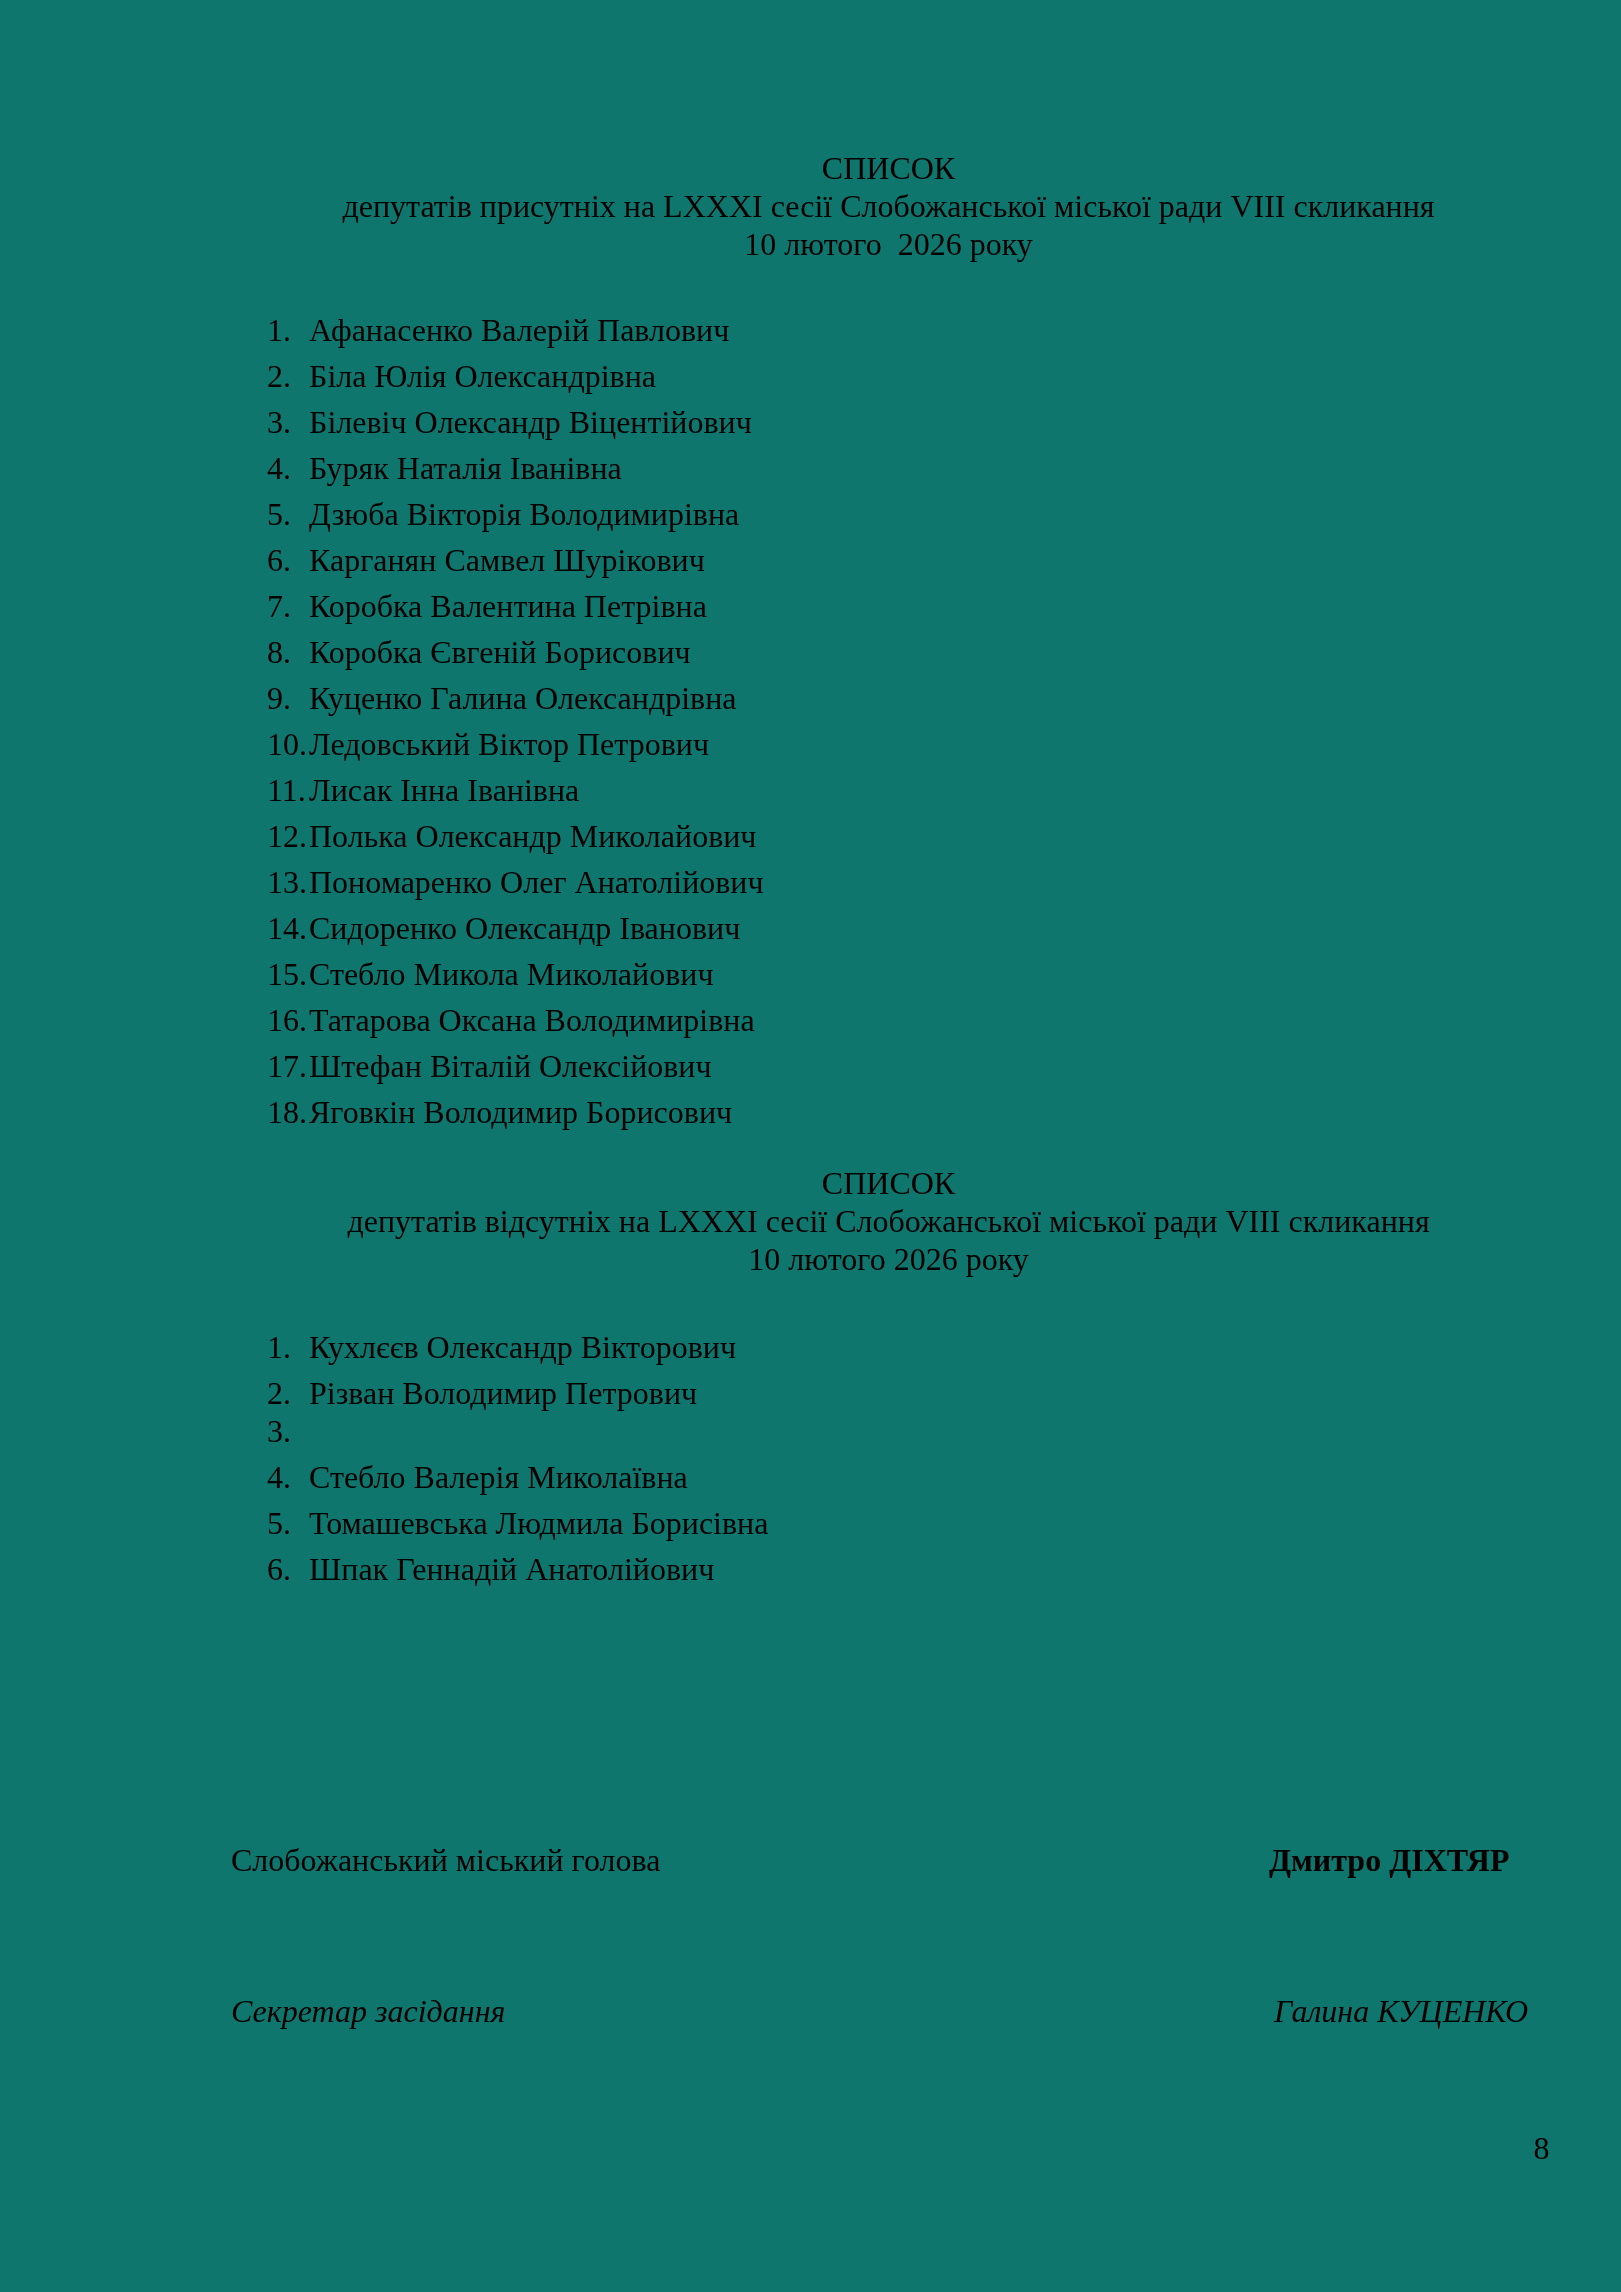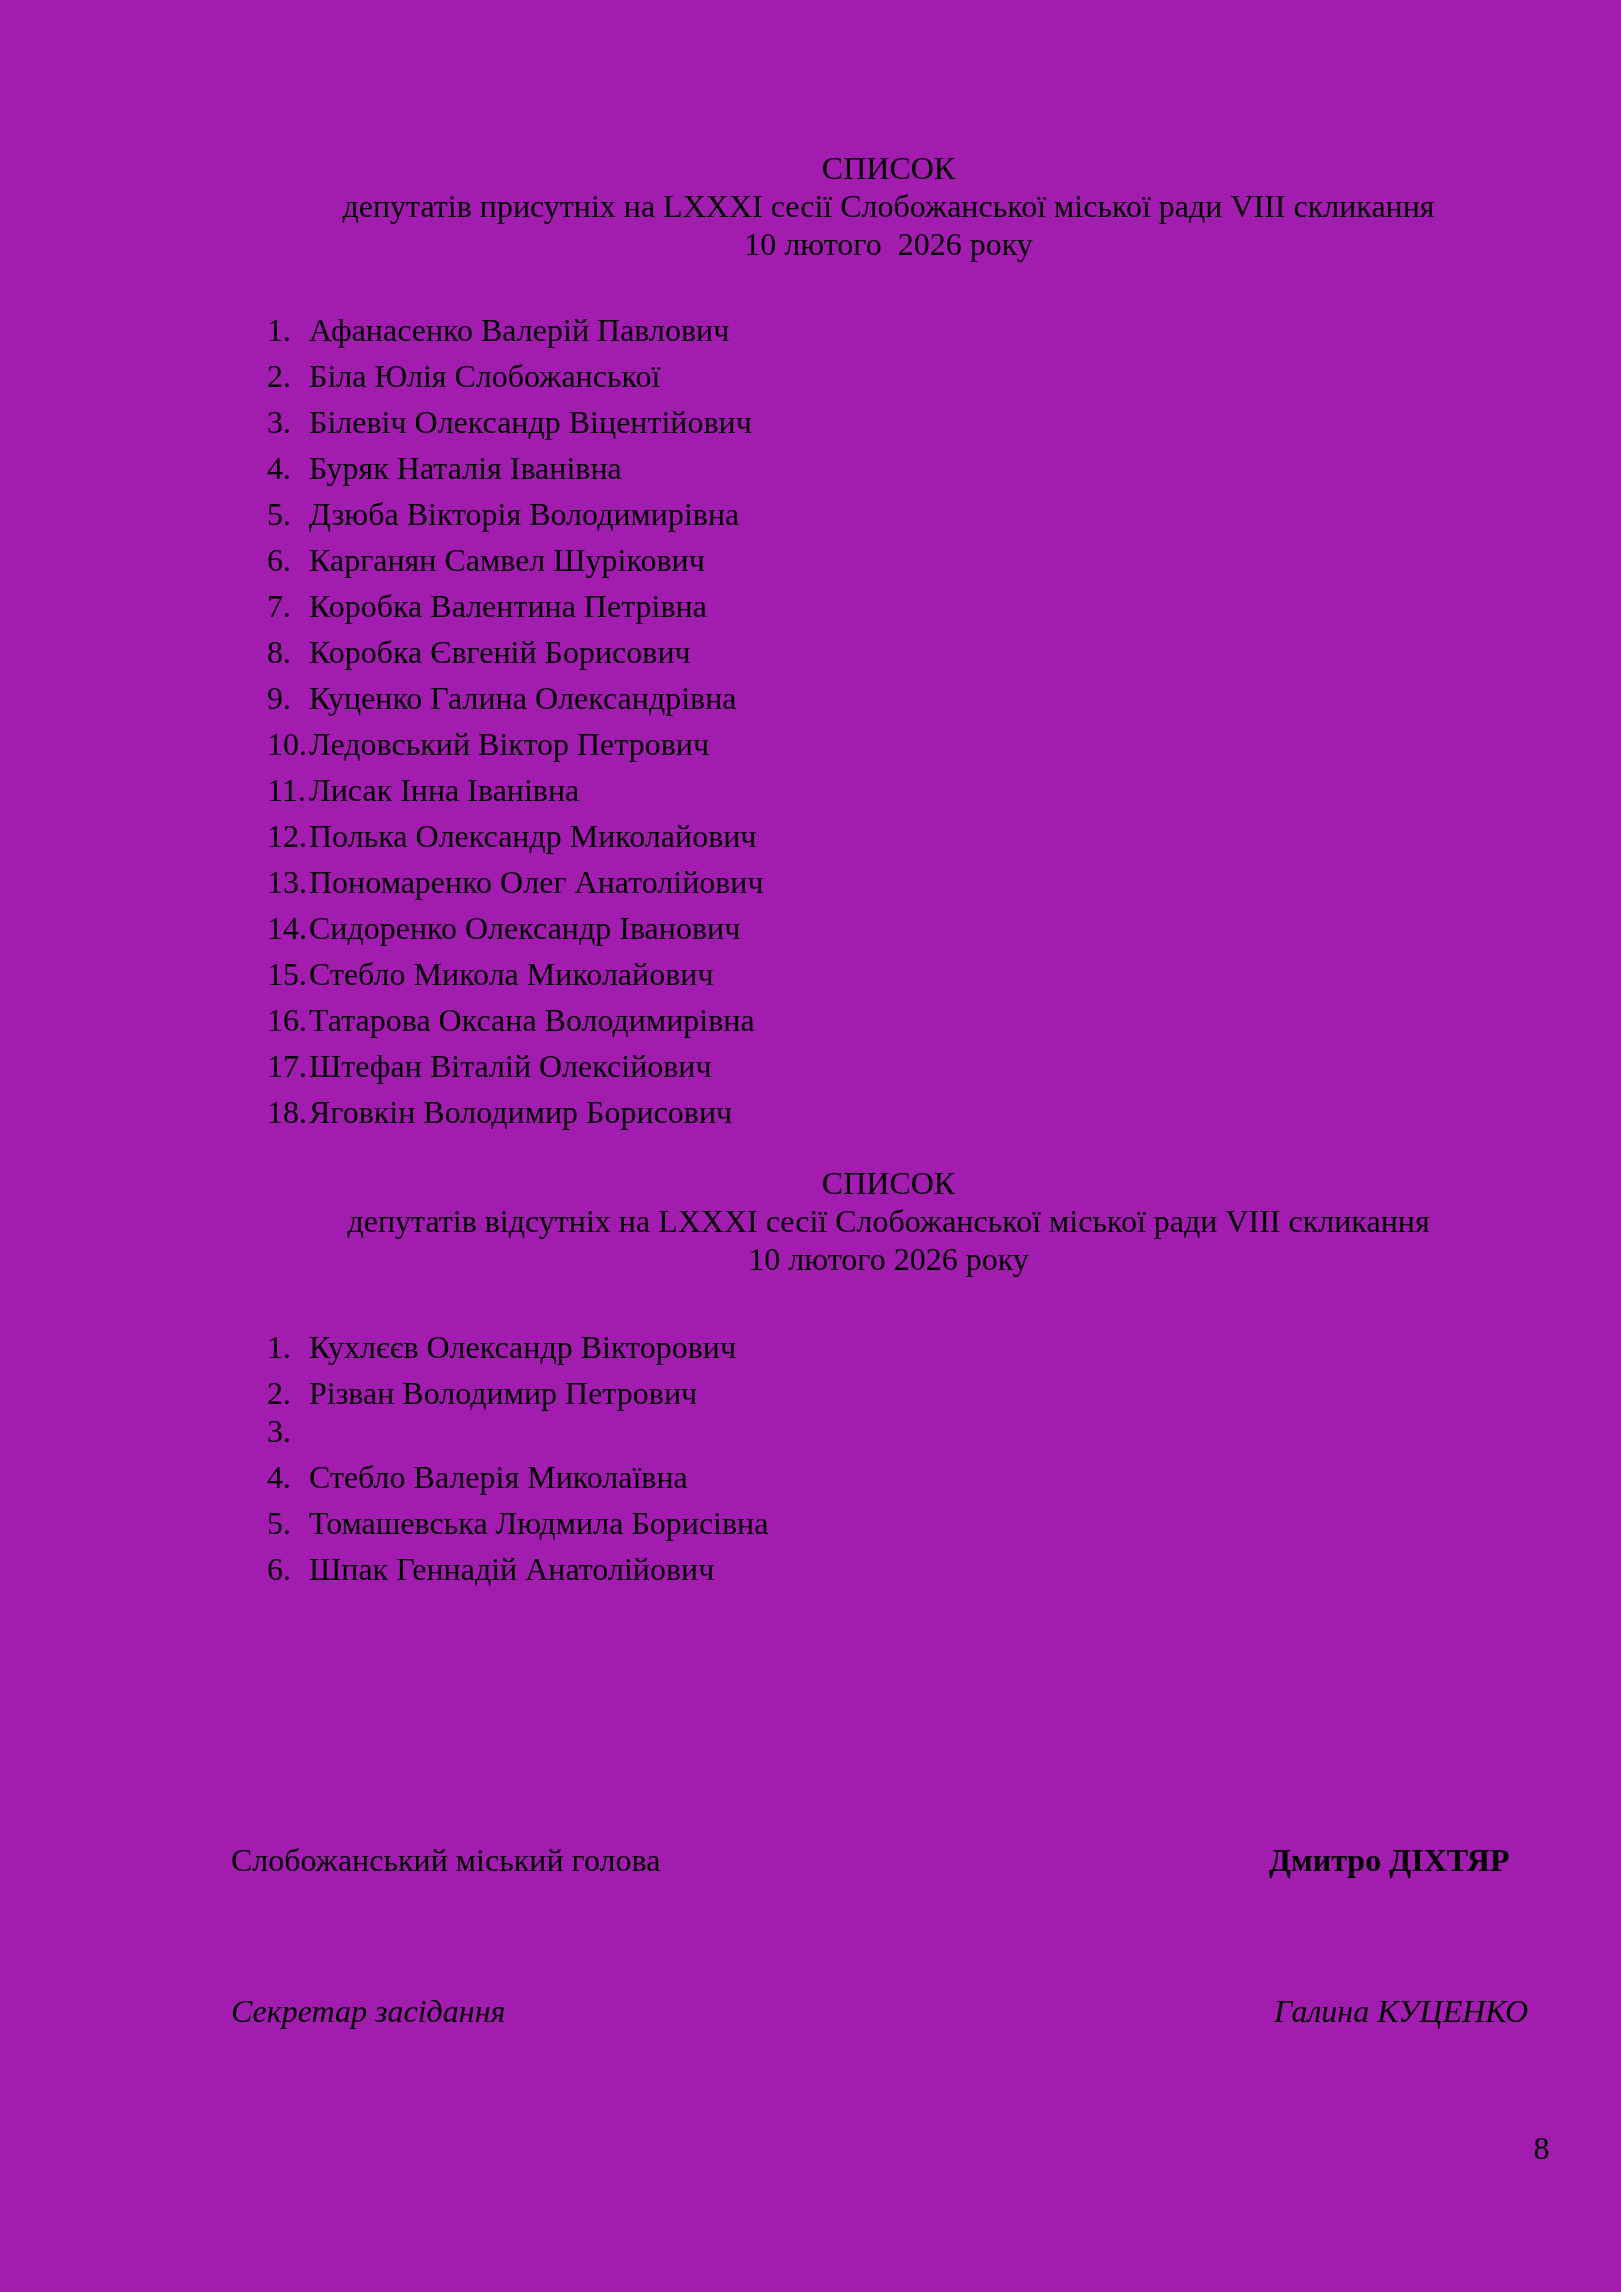--- a/index.html
+++ b/index.html
@@ -4,21 +4,21 @@
 <style>
   html, body {
     margin: 0;
     padding: 0;
     background: #ffffff;
   }
   .page {
     position: relative;
     width: 1621px;
     height: 2293px;
-    background: #a21caf;
+    background: #0f766e;
     color: #000000;
     font-family: "Liberation Serif", serif;
     font-size: 32px;
     line-height: 38px;
     overflow: hidden;
   }
   .heading {
     position: absolute;
     left: 222px;
     width: 1333px;
@@ -92,21 +92,21 @@
     <div class="heading-line">10 лютого  2026 року</div>
   </div>
 
   <div class="deputy-list" id="list-present">
     <div class="list-row">
         <span class="item-num">1.</span>
         <span class="item-name">Афанасенко Валерій Павлович</span>
       </div>
     <div class="list-row">
         <span class="item-num">2.</span>
-        <span class="item-name">Біла Юлія Слобожанської</span>
+        <span class="item-name">Біла Юлія Олександрівна</span>
       </div>
     <div class="list-row">
         <span class="item-num">3.</span>
         <span class="item-name">Білевіч Олександр Віцентійович</span>
       </div>
     <div class="list-row">
         <span class="item-num">4.</span>
         <span class="item-name">Буряк Наталія Іванівна</span>
       </div>
     <div class="list-row">

